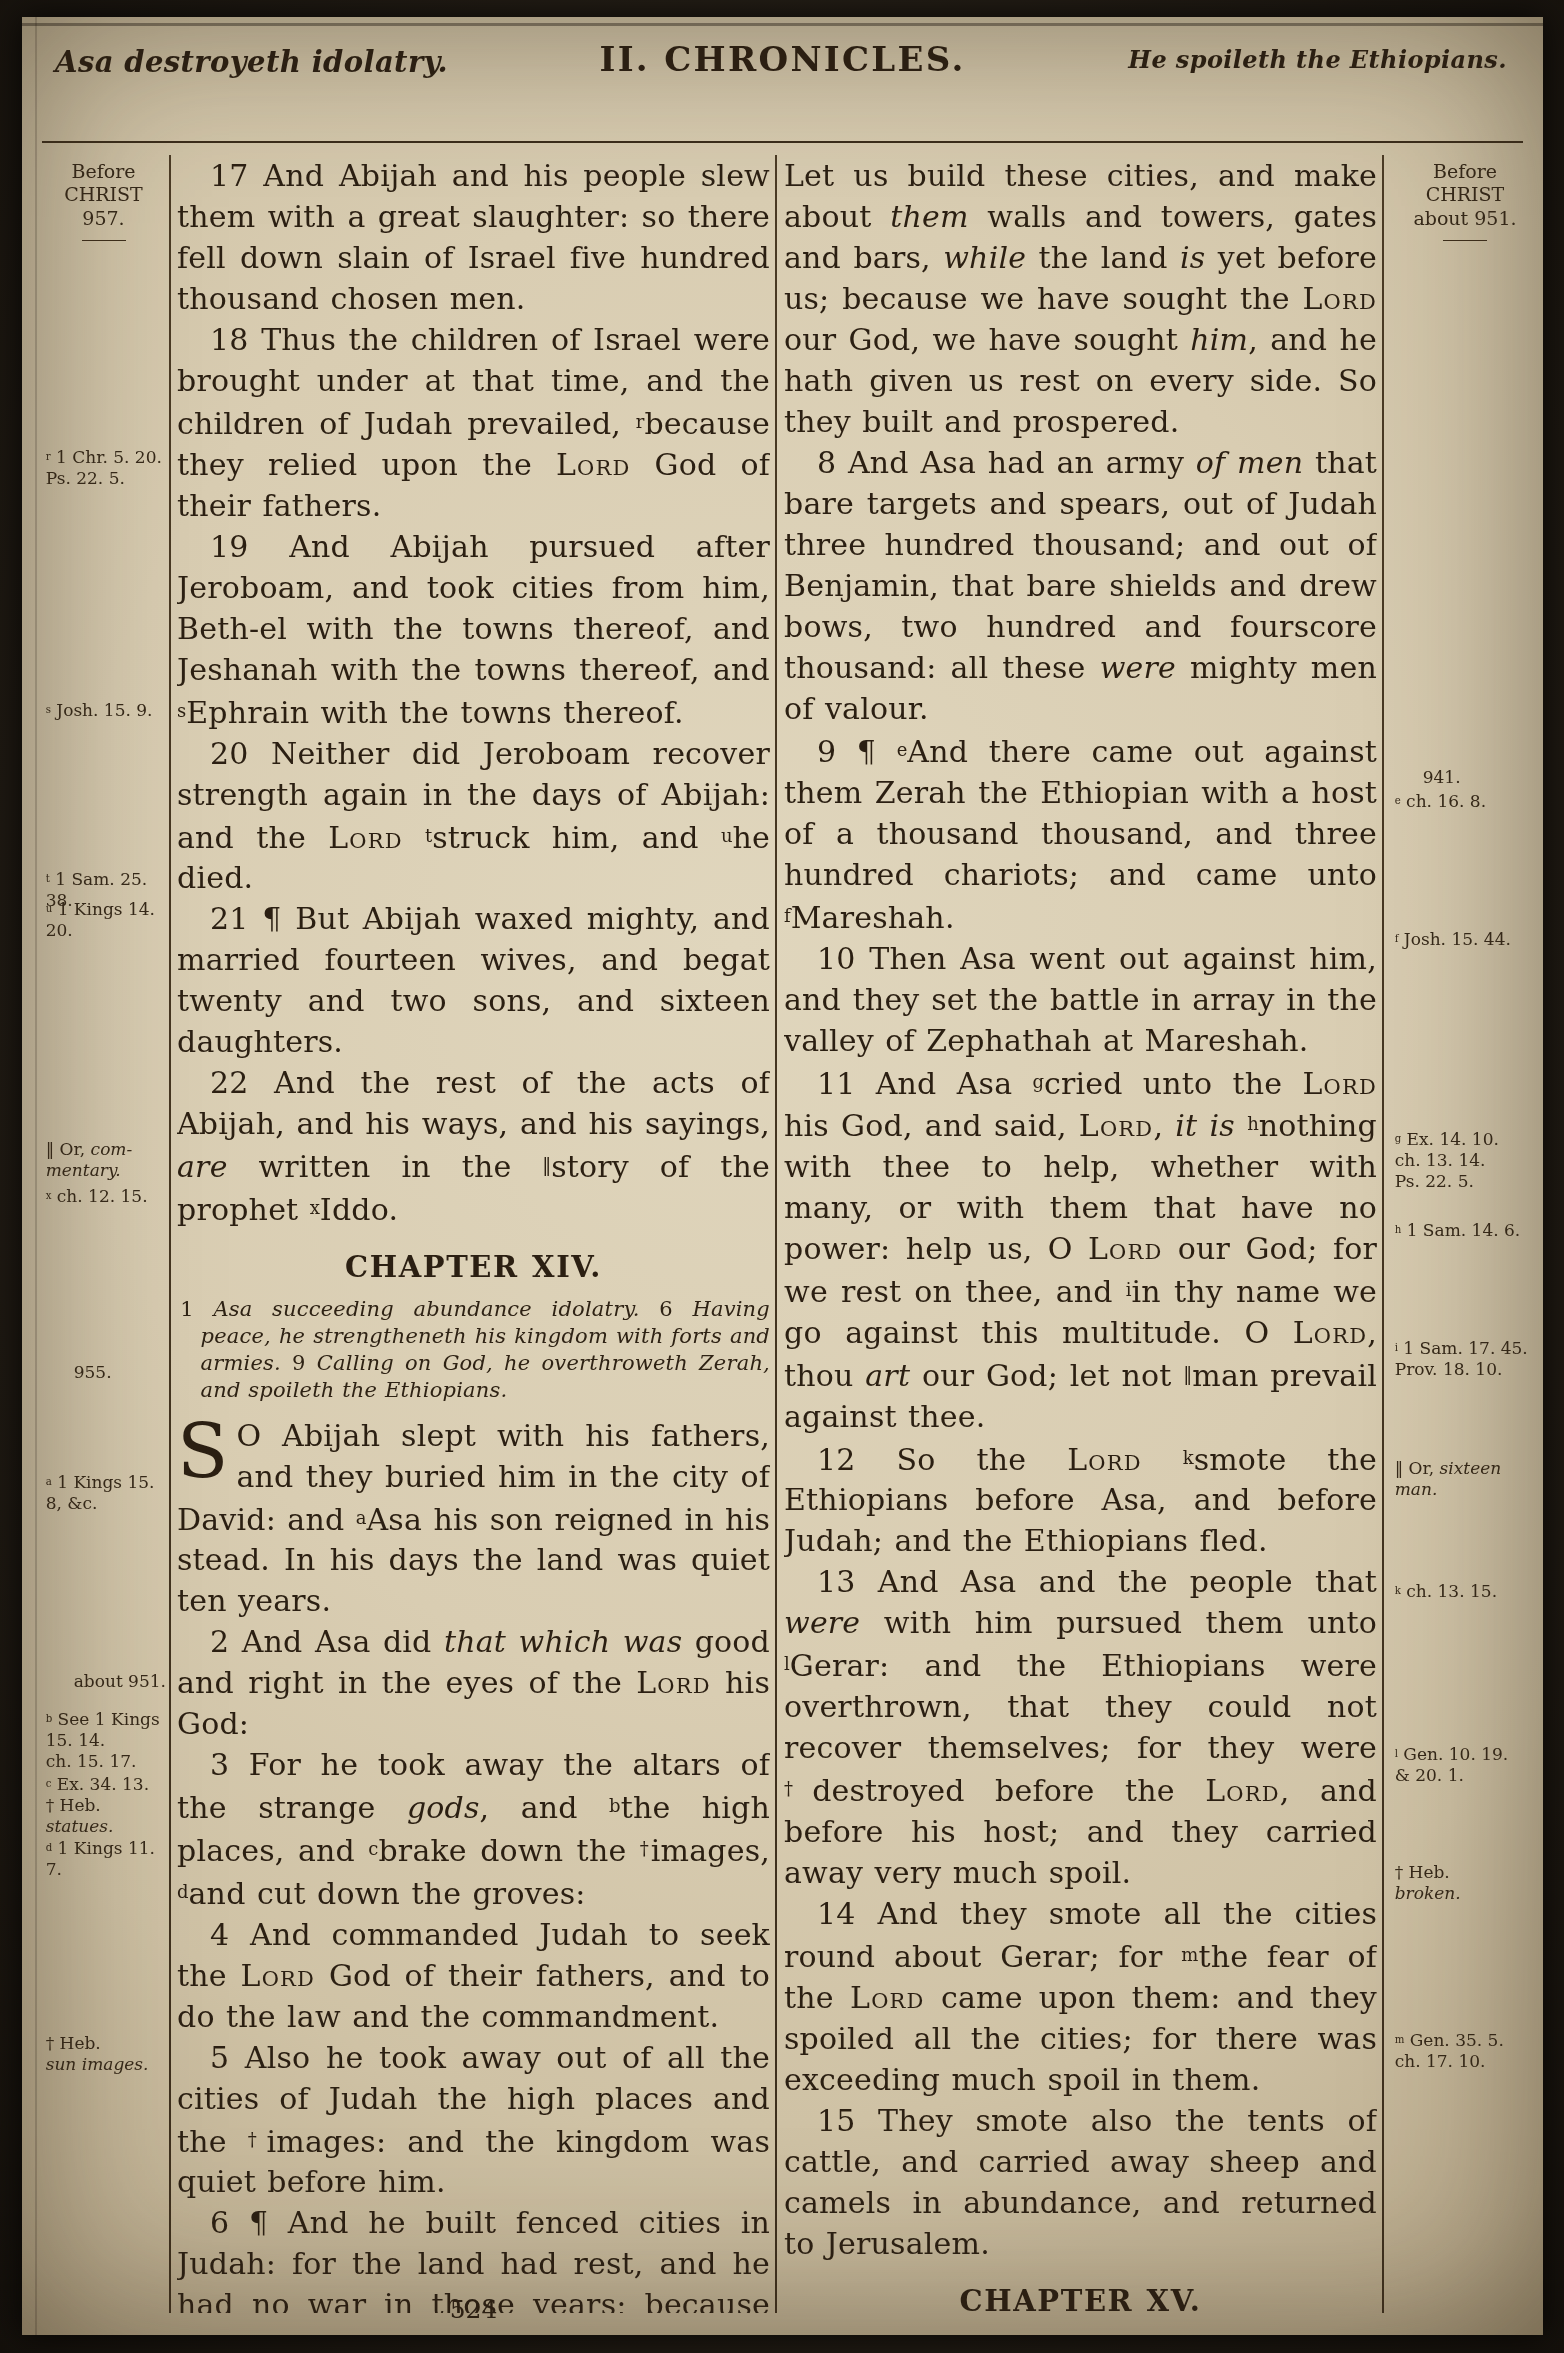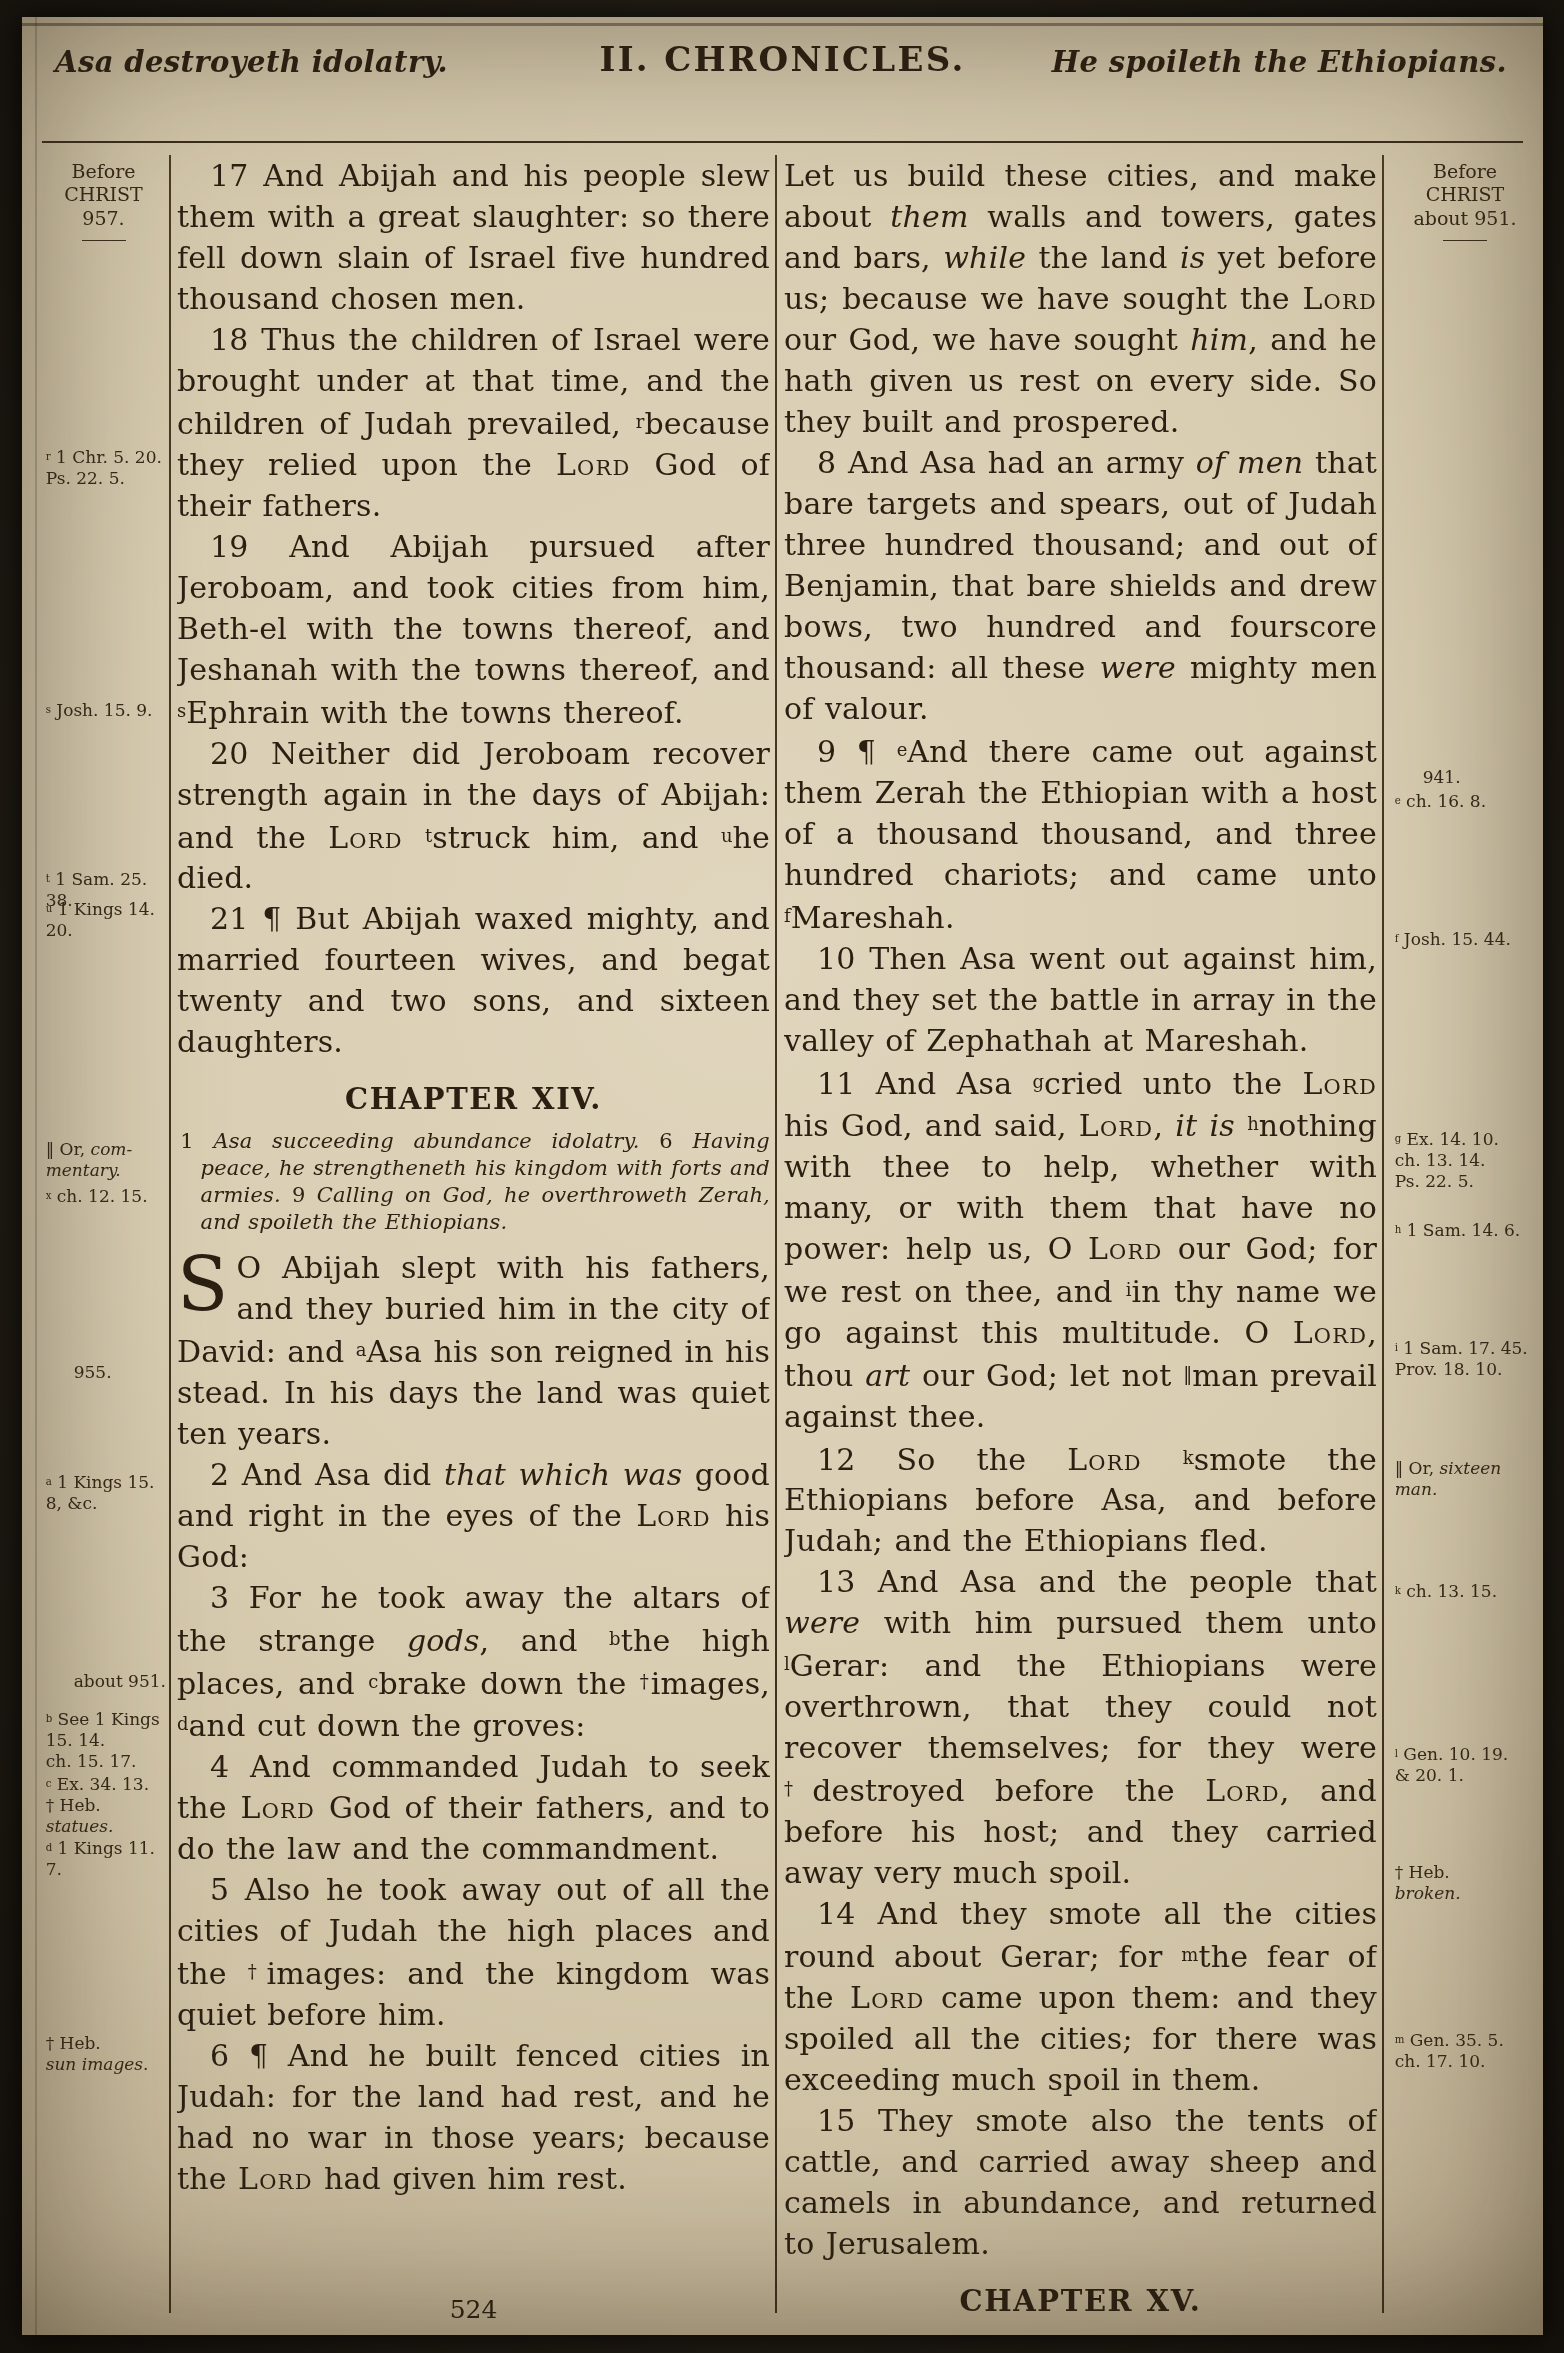--- a/index.html
+++ b/index.html
@@ -17,21 +17,21 @@
     background:radial-gradient(ellipse 115% 85% at 47% 40%,
       #e0d6bd 0%, #d9cdb2 38%, #cfc2a5 60%, #bcad8f 78%, #9d8e71 92%, #807359 100%);
     box-shadow: inset 0 0 172px rgba(45,33,16,.50), 0 0 31px rgba(0,0,0,.8);
     color:#2b1f12;
   }
   .paper::before{content:"";position:absolute;left:0;right:0;top:6.3px;height:2.3px;background:rgba(25,18,10,.40);}
   .paper::after{content:"";position:absolute;left:12.5px;top:0;bottom:0;width:2.3px;background:rgba(25,18,10,.18);}
 
   
   .rh-left{position:absolute;left:33px;top:28px;font-style:italic;font-weight:bold;font-size:29px;letter-spacing:0.4px;}
-  .rh-right{position:absolute;right:36px;top:28px;font-style:italic;font-weight:bold;font-size:29px;letter-spacing:0.4px;}
+  .rh-right{position:absolute;right:36px;top:28px;font-style:italic;font-weight:bold;font-size:24px;letter-spacing:0.4px;}
   .rh-center{position:absolute;left:0;right:0;top:22px;text-align:center;font-size:34px;font-weight:bold;letter-spacing:2.3px;}
   .hrule{position:absolute;left:20.3px;right:20.3px;top:124px;height:2.3px;background:#3a2c1a;}
 
   .content{position:absolute;left:0;right:0;top:138px;bottom:22px;}
 
   .vrule{position:absolute;top:0;bottom:0;width:1.6px;background:linear-gradient(#4a3a24,#3c2e1c);}
   #vrule-1{left:147px;}
   #vrule-2{left:753px;}
   #vrule-3{left:1360px;}
 
@@ -96,20 +96,21 @@
         <div class="mnote" style="top: 1682px;"><span class="ref">d</span> 1 Kings 11.<br>7.</div>
         <div class="mnote" style="top: 1878px;">† Heb.<br><em>sun images.</em></div>
       </div>
     <div class="vrule" id="vrule-1"></div>
     <div class="text-col" id="col-left">
         <p class="verse">17 And Abijah and his people slew them with a great slaughter: so there fell down slain of Israel five hundred thousand chosen men.</p>
         <p class="verse">18 Thus the children of Israel were brought under at that time, and the children of Judah prevailed, <span class="ref">r</span>because they relied upon the <span class="sc">Lord</span> God of their fathers.</p>
         <p class="verse">19 And Abijah pursued after Jeroboam, and took cities from him, Beth-el with the towns thereof, and Jeshanah with the towns thereof, and <span class="ref">s</span>Ephrain with the towns thereof.</p>
         <p class="verse">20 Neither did Jeroboam recover strength again in the days of Abijah: and the <span class="sc">Lord</span> <span class="ref">t</span>struck him, and <span class="ref">u</span>he died.</p>
         <p class="verse">21 ¶ But Abijah waxed mighty, and married fourteen wives, and begat twenty and two sons, and sixteen daughters.</p>
+        <p class="verse">22 And the rest of the acts of Abijah, and his ways, and his sayings, <em>are</em> written in the <span class="ref">‖</span>story of the prophet <span class="ref">x</span>Iddo.</p>
         <h3 class="chap-head">CHAPTER XIV.</h3>
         <p class="chap-sum">1 <em>Asa succeeding abundance idolatry.</em> 6 <em>Having peace, he strengtheneth his kingdom with forts and armies.</em> 9 <em>Calling on God, he overthroweth Zerah, and spoileth the Ethiopians.</em></p>
         <p class="verse flush"><span class="dropcap">S</span>O Abijah slept with his fathers, and they buried him in the city of David: and <span class="ref">a</span>Asa his son reigned in his stead. In his days the land was quiet ten years.</p>
         <p class="verse">2 And Asa did <em>that which was</em> good and right in the eyes of the <span class="sc">Lord</span> his God:</p>
         <p class="verse">3 For he took away the altars of the strange <em>gods</em>, and <span class="ref">b</span>the high places, and <span class="ref">c</span>brake down the <span class="ref">†</span>images, <span class="ref">d</span>and cut down the groves:</p>
         <p class="verse">4 And commanded Judah to seek the <span class="sc">Lord</span> God of their fathers, and to do the law and the commandment.</p>
         <p class="verse">5 Also he took away out of all the cities of Judah the high places and the <span class="ref">†</span>images: and the kingdom was quiet before him.</p>
         <p class="verse">6 ¶ And he built fenced cities in Judah: for the land had rest, and he had no war in those years; because the <span class="sc">Lord</span> had given him rest.</p>
       </div>
     <div class="vrule" id="vrule-2"></div>

